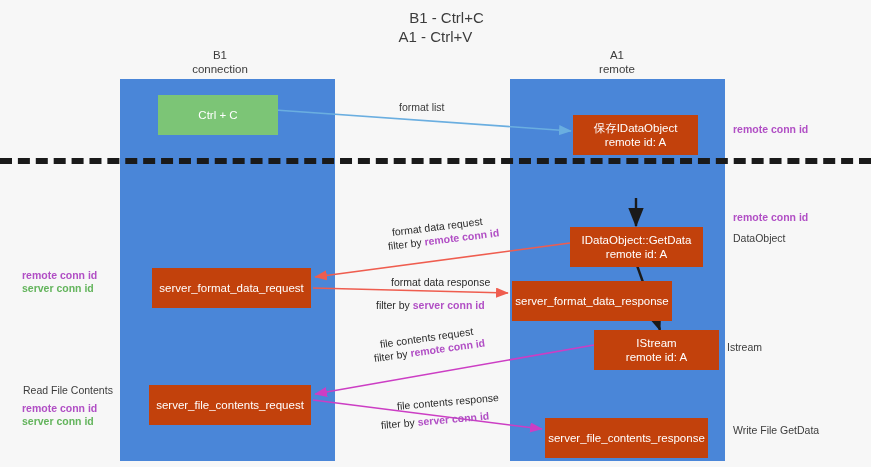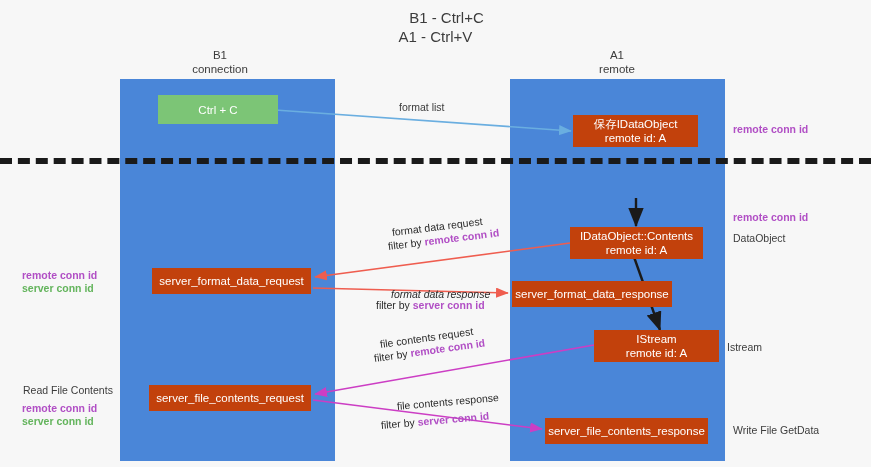--- a/index.html
+++ b/index.html
@@ -5,21 +5,21 @@
   html,body{margin:0;padding:0;background:#f7f7f7;}
   body{font-family:"Liberation Sans","DejaVu Sans",sans-serif;}
   #stage{position:relative;width:871px;height:467px;background:#f7f7f7;overflow:hidden;}
 
   .title{position:absolute;left:0;width:871px;text-align:center;color:#3c3c3c;font-size:15px;line-height:19px;}
   .col-head{position:absolute;text-align:center;color:#3c3c3c;font-size:11.5px;line-height:14px;}
 
   .lane{position:absolute;background:#4a86d8;}
 
   .box{position:absolute;box-sizing:border-box;display:flex;align-items:center;justify-content:center;
-       text-align:center;color:#ffffff;font-size:11.5px;line-height:14px;padding:13px 4px;}
+       text-align:center;color:#ffffff;font-size:11.5px;line-height:14px;padding:20px 4px;}
   .box.orange{background:#c2410c;}
   .box.green{background:#7cc576;}
 
   .dashed{position:absolute;left:0;width:871px;height:0;border-top:6px dashed #1a1a1a;}
 
   .lbl{position:absolute;font-size:10.5px;line-height:13px;color:#2b2b2b;white-space:nowrap;}
   .lbl.purple{color:#b14fc5;font-weight:bold;}
   .lbl.green{color:#63b45c;font-weight:bold;}
   .lbl.plain{color:#3c3c3c;}
   .lbl.rot{transform-origin:0 50%;}
@@ -78,21 +78,21 @@
 
   <div class="box green" style="left:158px;top:95px;width:120px;height:29px;">Ctrl + C</div>
 
   <div class="box orange" style="left:573px;top:115px;width:125px;height:32px;flex-direction:column;">
     <span>保存IDataObject</span>
     <span>remote id: A</span>
   </div>
 
 
   <div class="box orange" style="left:570px;top:227px;width:133px;height:32px;flex-direction:column;">
-    <span>IDataObject::Contents</span>
+    <span>IDataObject::GetData</span>
     <span>remote id: A</span>
   </div>
 
   <div class="box orange" style="left:512px;top:281px;width:160px;height:23px;">server_format_data_response</div>
 
   <div class="box orange" style="left:152px;top:268px;width:159px;height:23px;">server_format_data_request</div>
 
   <div class="box orange" style="left:594px;top:330px;width:125px;height:32px;flex-direction:column;">
     <span>IStream</span>
     <span>remote id: A</span>
@@ -102,21 +102,21 @@
 
   <div class="box orange" style="left:545px;top:418px;width:163px;height:23px;">server_file_contents_response</div>
 
   <div class="lbl plain" style="left:399px;top:101px;">format list</div>
 
   <div class="lbl rot" style="left:392px;top:226px;transform:rotate(-7deg);">format data request</div>
   <div class="lbl rot" style="left:388px;top:240px;transform:rotate(-7deg);">
     <span>filter by </span><span class="inl-purple">remote conn id</span>
   </div>
 
-  <div class="lbl" style="left:391px;top:288px;font-style:italic;">format data response</div>
+  <div class="lbl" style="left:391px;top:276px;">format data response</div>
   <div class="lbl" style="left:376px;top:299px;">
     <span>filter by </span><span class="inl-purple">server conn id</span>
   </div>
 
   <div class="lbl rot" style="left:380px;top:338px;transform:rotate(-8deg);">file contents request</div>
   <div class="lbl rot" style="left:374px;top:352px;transform:rotate(-8deg);">
     <span>filter by </span><span class="inl-purple">remote conn id</span>
   </div>
 
   <div class="lbl rot" style="left:397px;top:400px;transform:rotate(-5deg);">file contents response</div>

